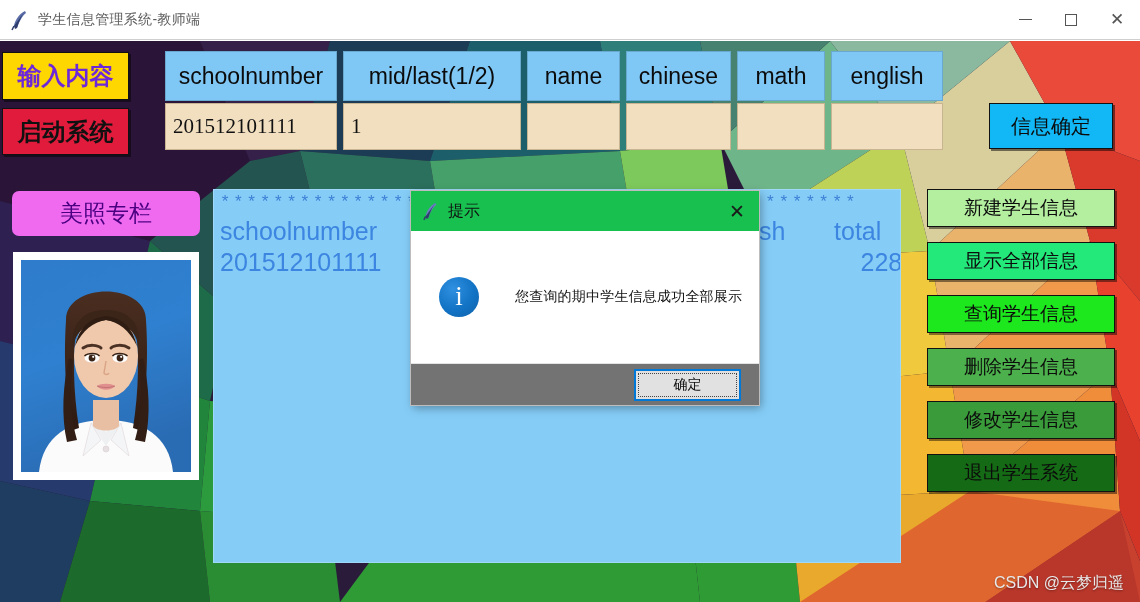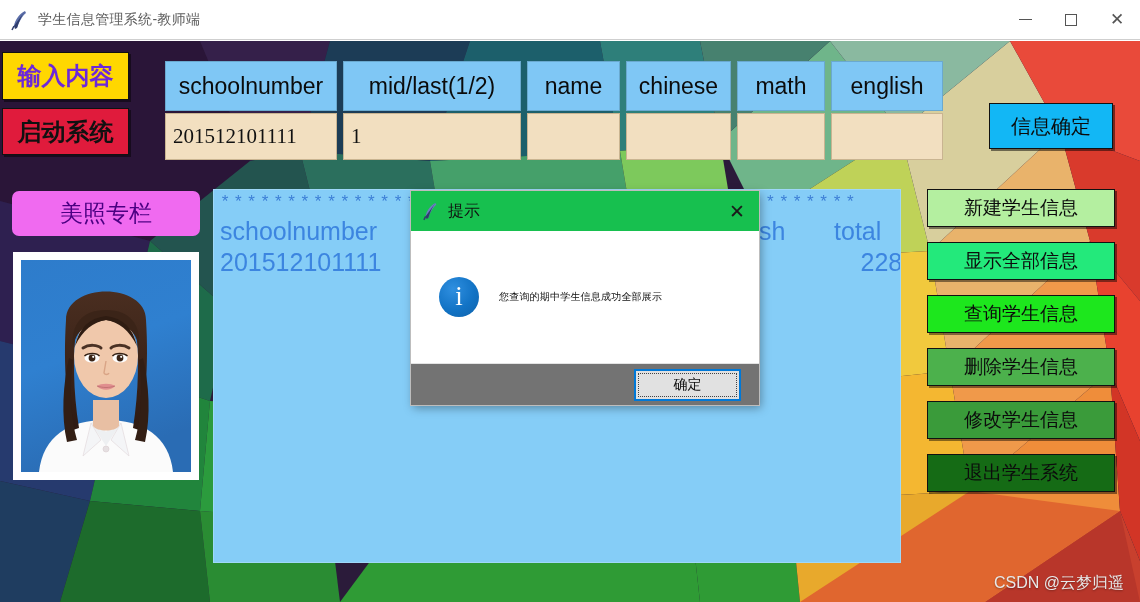--- a/index.html
+++ b/index.html
@@ -71,21 +71,21 @@
     background: #E01B3C;
     border: 1px solid #111;
     box-shadow: 2px 2px 0 rgba(0,0,0,.45);
     display: flex; align-items: center; justify-content: center;
     font-size: 24px; font-weight: bold; color: #111;
   }
 
   
   .fields {
     position: absolute; left: 165px; top: 51px;
-    display: flex; gap: 6px; align-items: flex-end; margin-top: 10px;
+    display: flex; gap: 6px; align-items: flex-end;
   }
   .field { display: flex; flex-direction: column; }
   .field-label {
     height: 50px;
     background: #7FC7F5;
     border: 1px solid #6aa9cf;
     display: flex; align-items: center; justify-content: center;
     font-size: 23px; color: #0b0b0b;
     padding: 0 6px;
     white-space: nowrap;
@@ -208,22 +208,22 @@
     width: 40px; height: 40px; border-radius: 50%;
     background: radial-gradient(circle at 35% 30%, #2f8fe0 0%, #1273C5 55%, #0f62aa 100%);
     display: flex; align-items: center; justify-content: center;
     flex: none;
     font-family: "Liberation Serif", serif;
     font-size: 27px; color: #ffffff;
     line-height: 1;
     padding-bottom: 2px;
   }
   .dlg-msg {
-    margin-left: 20px;
-    font-size: 10px; color: #121212;
+    margin-left: 36px;
+    font-size: 14px; color: #121212;
     letter-spacing: .2px;
   }
   .dlg-footer {
     height: 42px;
     background: #737373;
     border-top: 1px solid #e3e3e3;
     display: flex; align-items: center; justify-content: flex-end;
     padding-right: 18px;
   }
   .dlg-ok {

